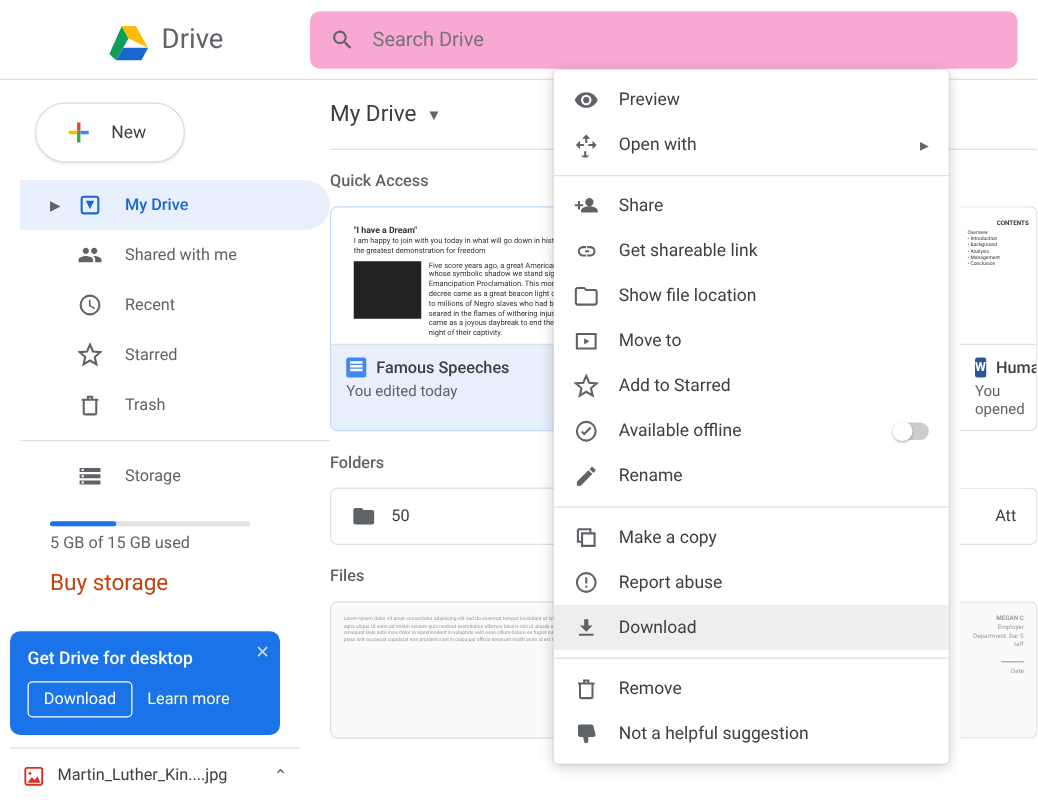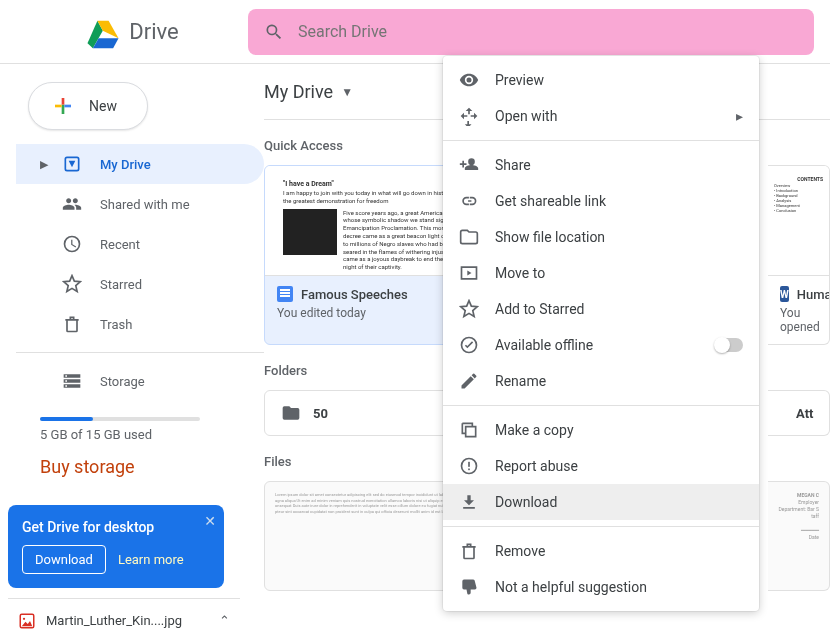--- a/index.html
+++ b/index.html
@@ -56,21 +56,21 @@
 .qa-name { display:flex; align-items:center; gap: 8px; font-size: 13px; color:#3c4043; font-weight:500;}
 .qa-sub { font-size: 12px; color:#5f6368; margin-top: 4px;}
 .docs-icon { width:16px; height:16px; background:#4285f4; border-radius:2px; position:relative;}
 .docs-icon:after{content:""; position:absolute; left:3px; top:3px; right:3px; height:2px; background:#fff; box-shadow: 0 3px 0 #fff, 0 6px 0 #fff;}
 .word-icon { width:16px; height:16px; background:#2b579a; color:#fff; font-size:10px; font-weight:bold; display:flex;align-items:center;justify-content:center; border-radius:2px;}
 
 .qa-card.partial { width: 62px; border-left:none; border-radius:0 6px 6px 0;}
 .qa-card.partial .qa-thumb { font-size:5px; padding:10px 6px;}
 
 .folder-row { display:flex; gap: 16px; }
-.folder-chip { display:flex; align-items:center; gap:12px; border:1px solid #e0e0e0; border-radius:6px; padding: 12px 16px; width: 220px; font-size:13px; color:#3c4043; font-weight:700;}
+.folder-chip { display:flex; align-items:center; gap:12px; border:1px solid #e0e0e0; border-radius:6px; padding: 12px 16px; width: 220px; font-size:13px; color:#3c4043; font-weight:400;}
 .folder-chip.partial { width: 62px; border-left:none; border-radius: 0 6px 6px 0;}
 .folder-ic { color:#5f6368;}
 
 .files-row { display:flex; gap:16px; margin-top:12px;}
 .file-card { width:220px; height:110px; border:1px solid #e0e0e0; border-radius:6px; background:#fafafa; overflow:hidden;}
 .file-card .scribble { padding: 10px; font-size:4px; color:#999; line-height:1.4; word-break:break-all;}
 .file-card.partial { width:62px; border-left:none; border-radius:0 6px 6px 0;}
 
 
 .ctx { position: absolute; left: 443px; top: 56px; width: 316px; background: #fff; border-radius: 4px; box-shadow: 0 2px 10px rgba(0,0,0,.2), 0 0 0 1px rgba(0,0,0,.05); padding: 6px 0; z-index: 10;}

